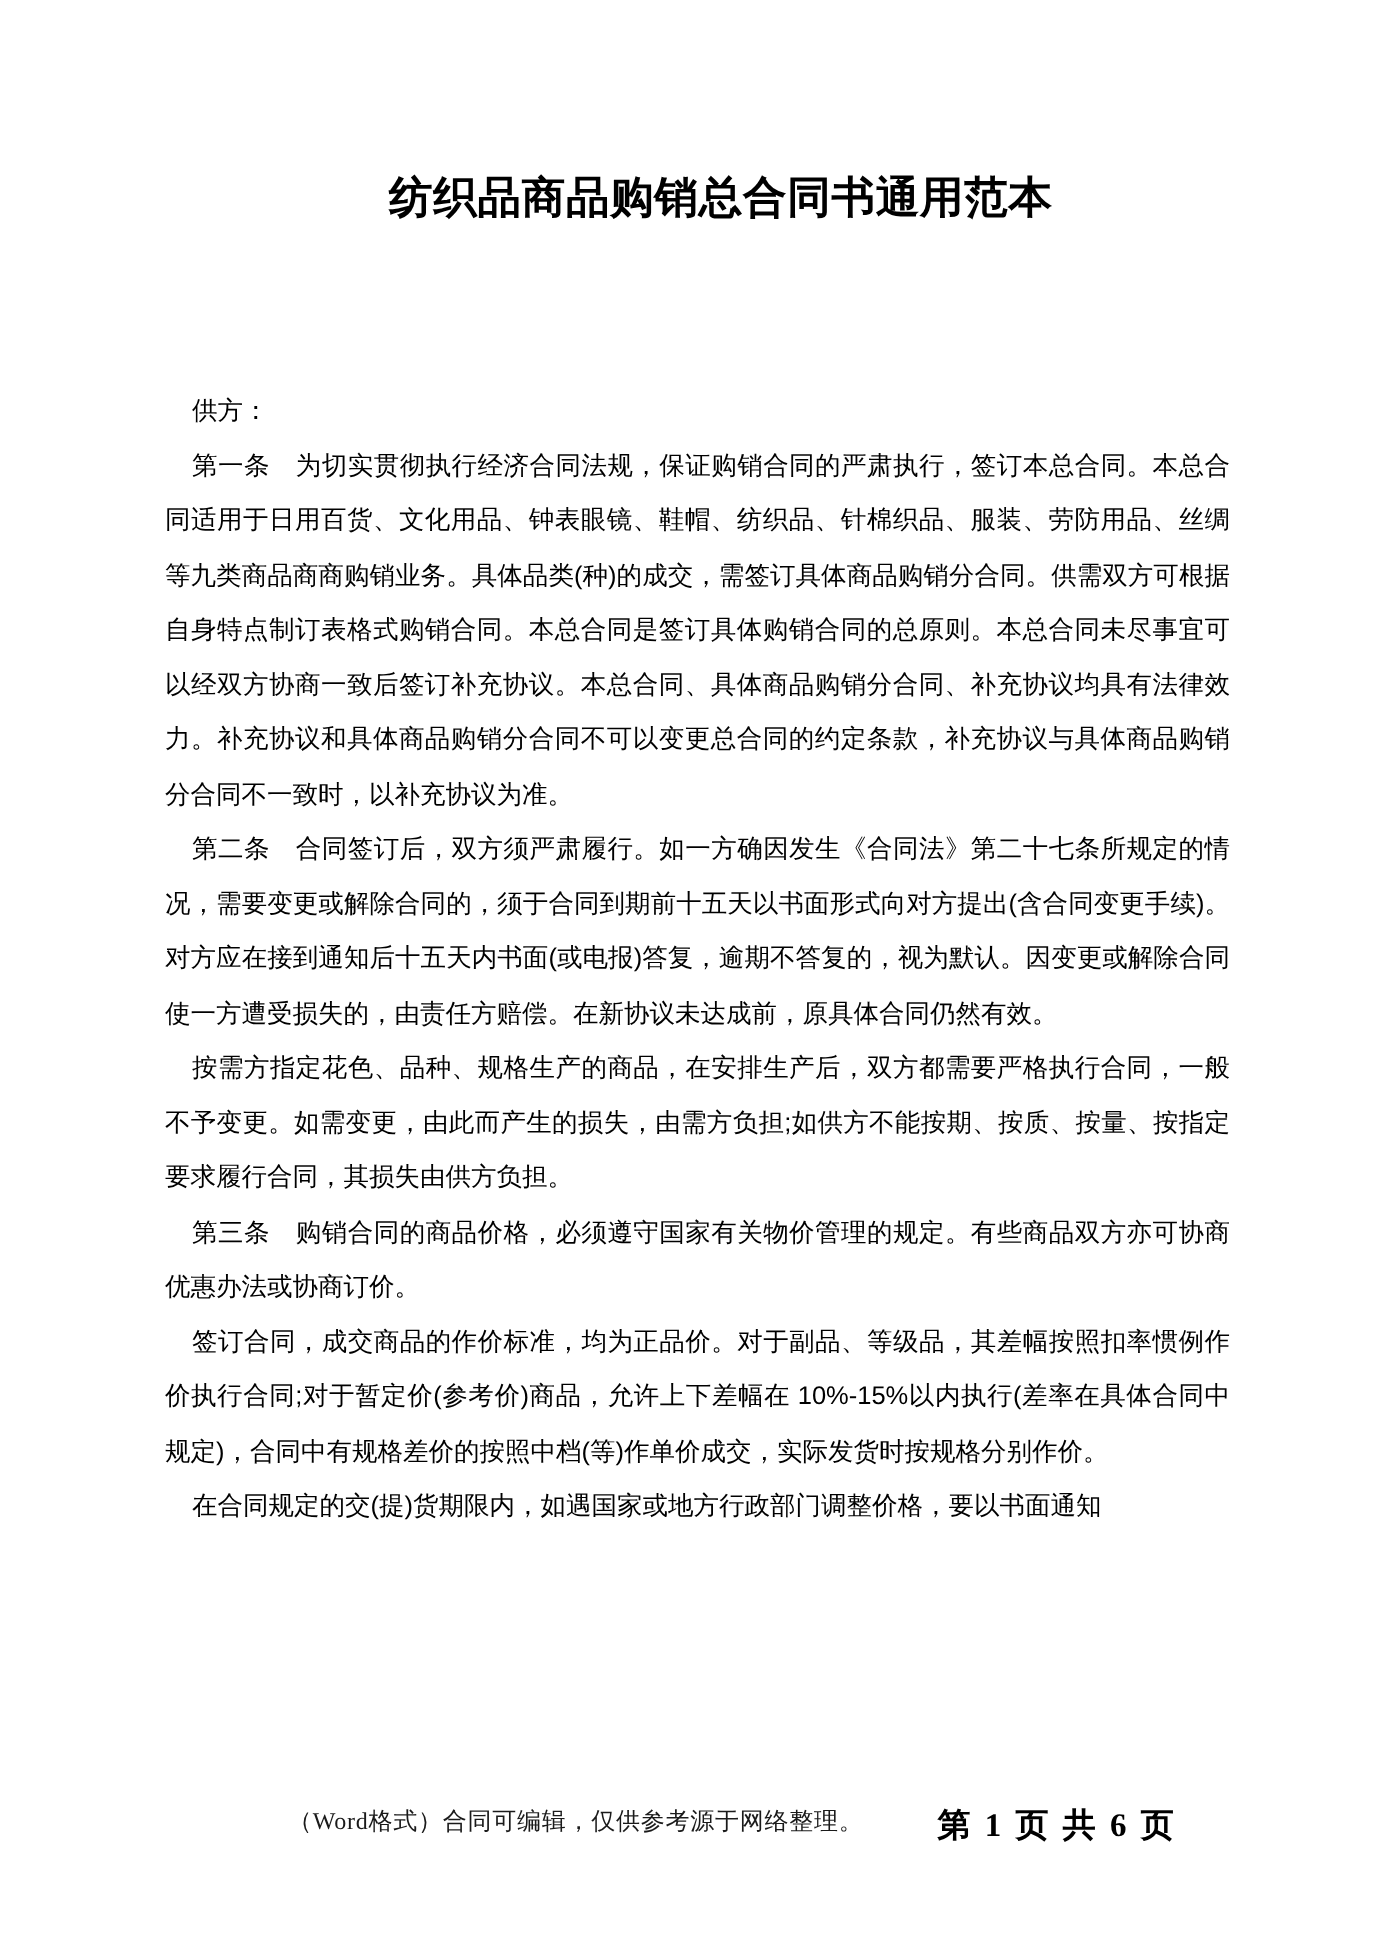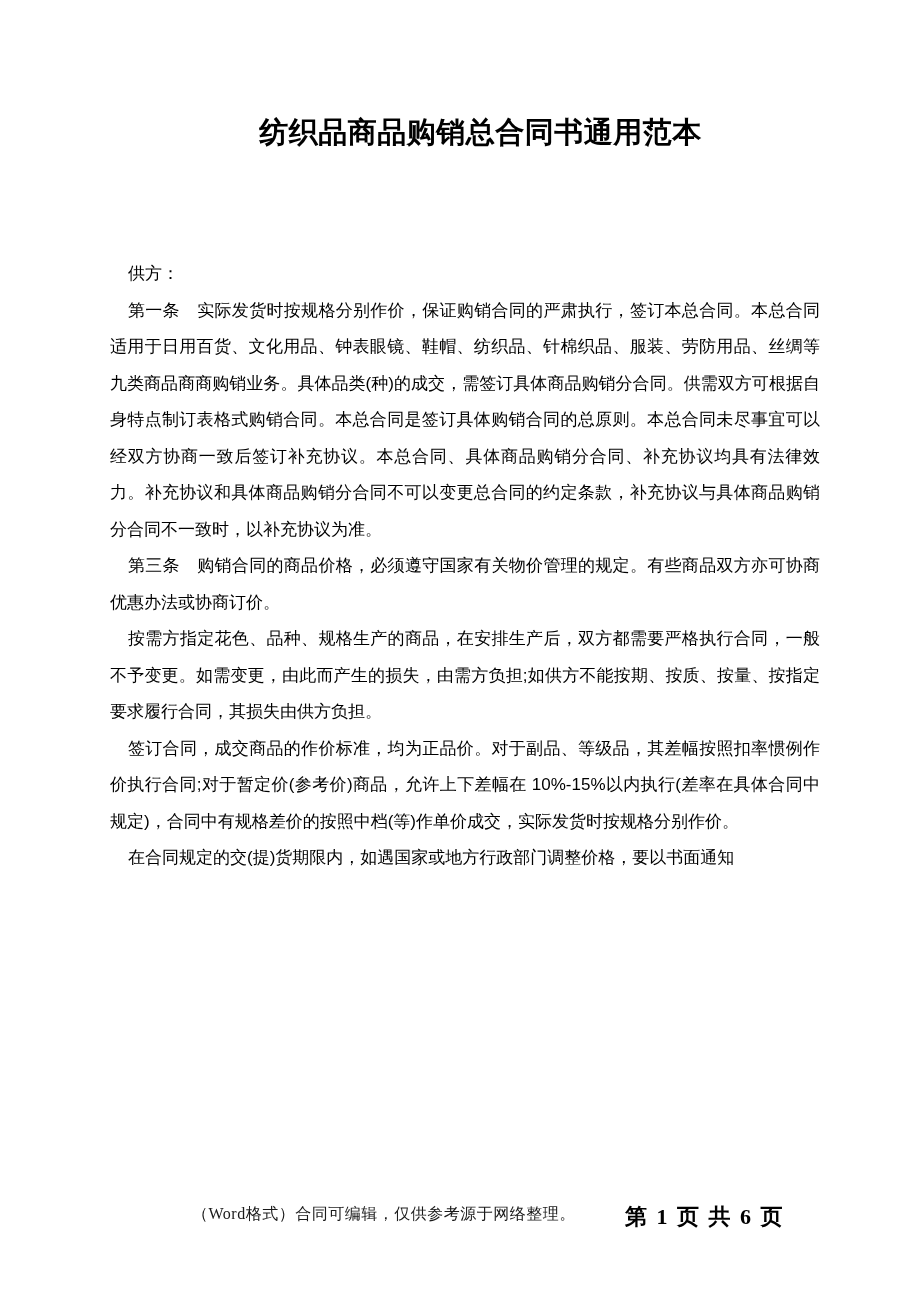--- a/index.html
+++ b/index.html
@@ -71,23 +71,24 @@
 </style>
 </head>
 <body>
 
 <div class="page">
 
   <h1 class="doc-title">纺织品商品购销总合同书通用范本</h1>
 
   <div class="doc-body">
     <p>供方：</p>
-    <p>第一条　实际发货时按规格分别作价，保证购销合同的严肃执行，签订本总合同。本总合同适用于日用百货、文化用品、钟表眼镜、鞋帽、纺织品、针棉织品、服装、劳防用品、丝绸等九类商品商商购销业务。具体品类(种)的成交，需签订具体商品购销分合同。供需双方可根据自身特点制订表格式购销合同。本总合同是签订具体购销合同的总原则。本总合同未尽事宜可以经双方协商一致后签订补充协议。本总合同、具体商品购销分合同、补充协议均具有法律效力。补充协议和具体商品购销分合同不可以变更总合同的约定条款，补充协议与具体商品购销分合同不一致时，以补充协议为准。</p>
+    <p>第一条　为切实贯彻执行经济合同法规，保证购销合同的严肃执行，签订本总合同。本总合同适用于日用百货、文化用品、钟表眼镜、鞋帽、纺织品、针棉织品、服装、劳防用品、丝绸等九类商品商商购销业务。具体品类(种)的成交，需签订具体商品购销分合同。供需双方可根据自身特点制订表格式购销合同。本总合同是签订具体购销合同的总原则。本总合同未尽事宜可以经双方协商一致后签订补充协议。本总合同、具体商品购销分合同、补充协议均具有法律效力。补充协议和具体商品购销分合同不可以变更总合同的约定条款，补充协议与具体商品购销分合同不一致时，以补充协议为准。</p>
+    <p>第二条　合同签订后，双方须严肃履行。如一方确因发生《合同法》第二十七条所规定的情况，需要变更或解除合同的，须于合同到期前十五天以书面形式向对方提出(含合同变更手续)。对方应在接到通知后十五天内书面(或电报)答复，逾期不答复的，视为默认。因变更或解除合同使一方遭受损失的，由责任方赔偿。在新协议未达成前，原具体合同仍然有效。</p>
+    <p>按需方指定花色、品种、规格生产的商品，在安排生产后，双方都需要严格执行合同，一般不予变更。如需变更，由此而产生的损失，由需方负担;如供方不能按期、按质、按量、按指定要求履行合同，其损失由供方负担。</p>
     <p>第三条　购销合同的商品价格，必须遵守国家有关物价管理的规定。有些商品双方亦可协商优惠办法或协商订价。</p>
-    <p>按需方指定花色、品种、规格生产的商品，在安排生产后，双方都需要严格执行合同，一般不予变更。如需变更，由此而产生的损失，由需方负担;如供方不能按期、按质、按量、按指定要求履行合同，其损失由供方负担。</p>
     <p>签订合同，成交商品的作价标准，均为正品价。对于副品、等级品，其差幅按照扣率惯例作价执行合同;对于暂定价(参考价)商品，允许上下差幅在 10%-15%以内执行(差率在具体合同中规定)，合同中有规格差价的按照中档(等)作单价成交，实际发货时按规格分别作价。</p>
     <p>在合同规定的交(提)货期限内，如遇国家或地方行政部门调整价格，要以书面通知</p>
   </div>
 
   <div class="page-footer">
     <span class="footer-note">（Word格式）合同可编辑，仅供参考源于网络整理。</span>
     <span class="footer-page">第 1 页 共 6 页</span>
   </div>
 
 </div>

